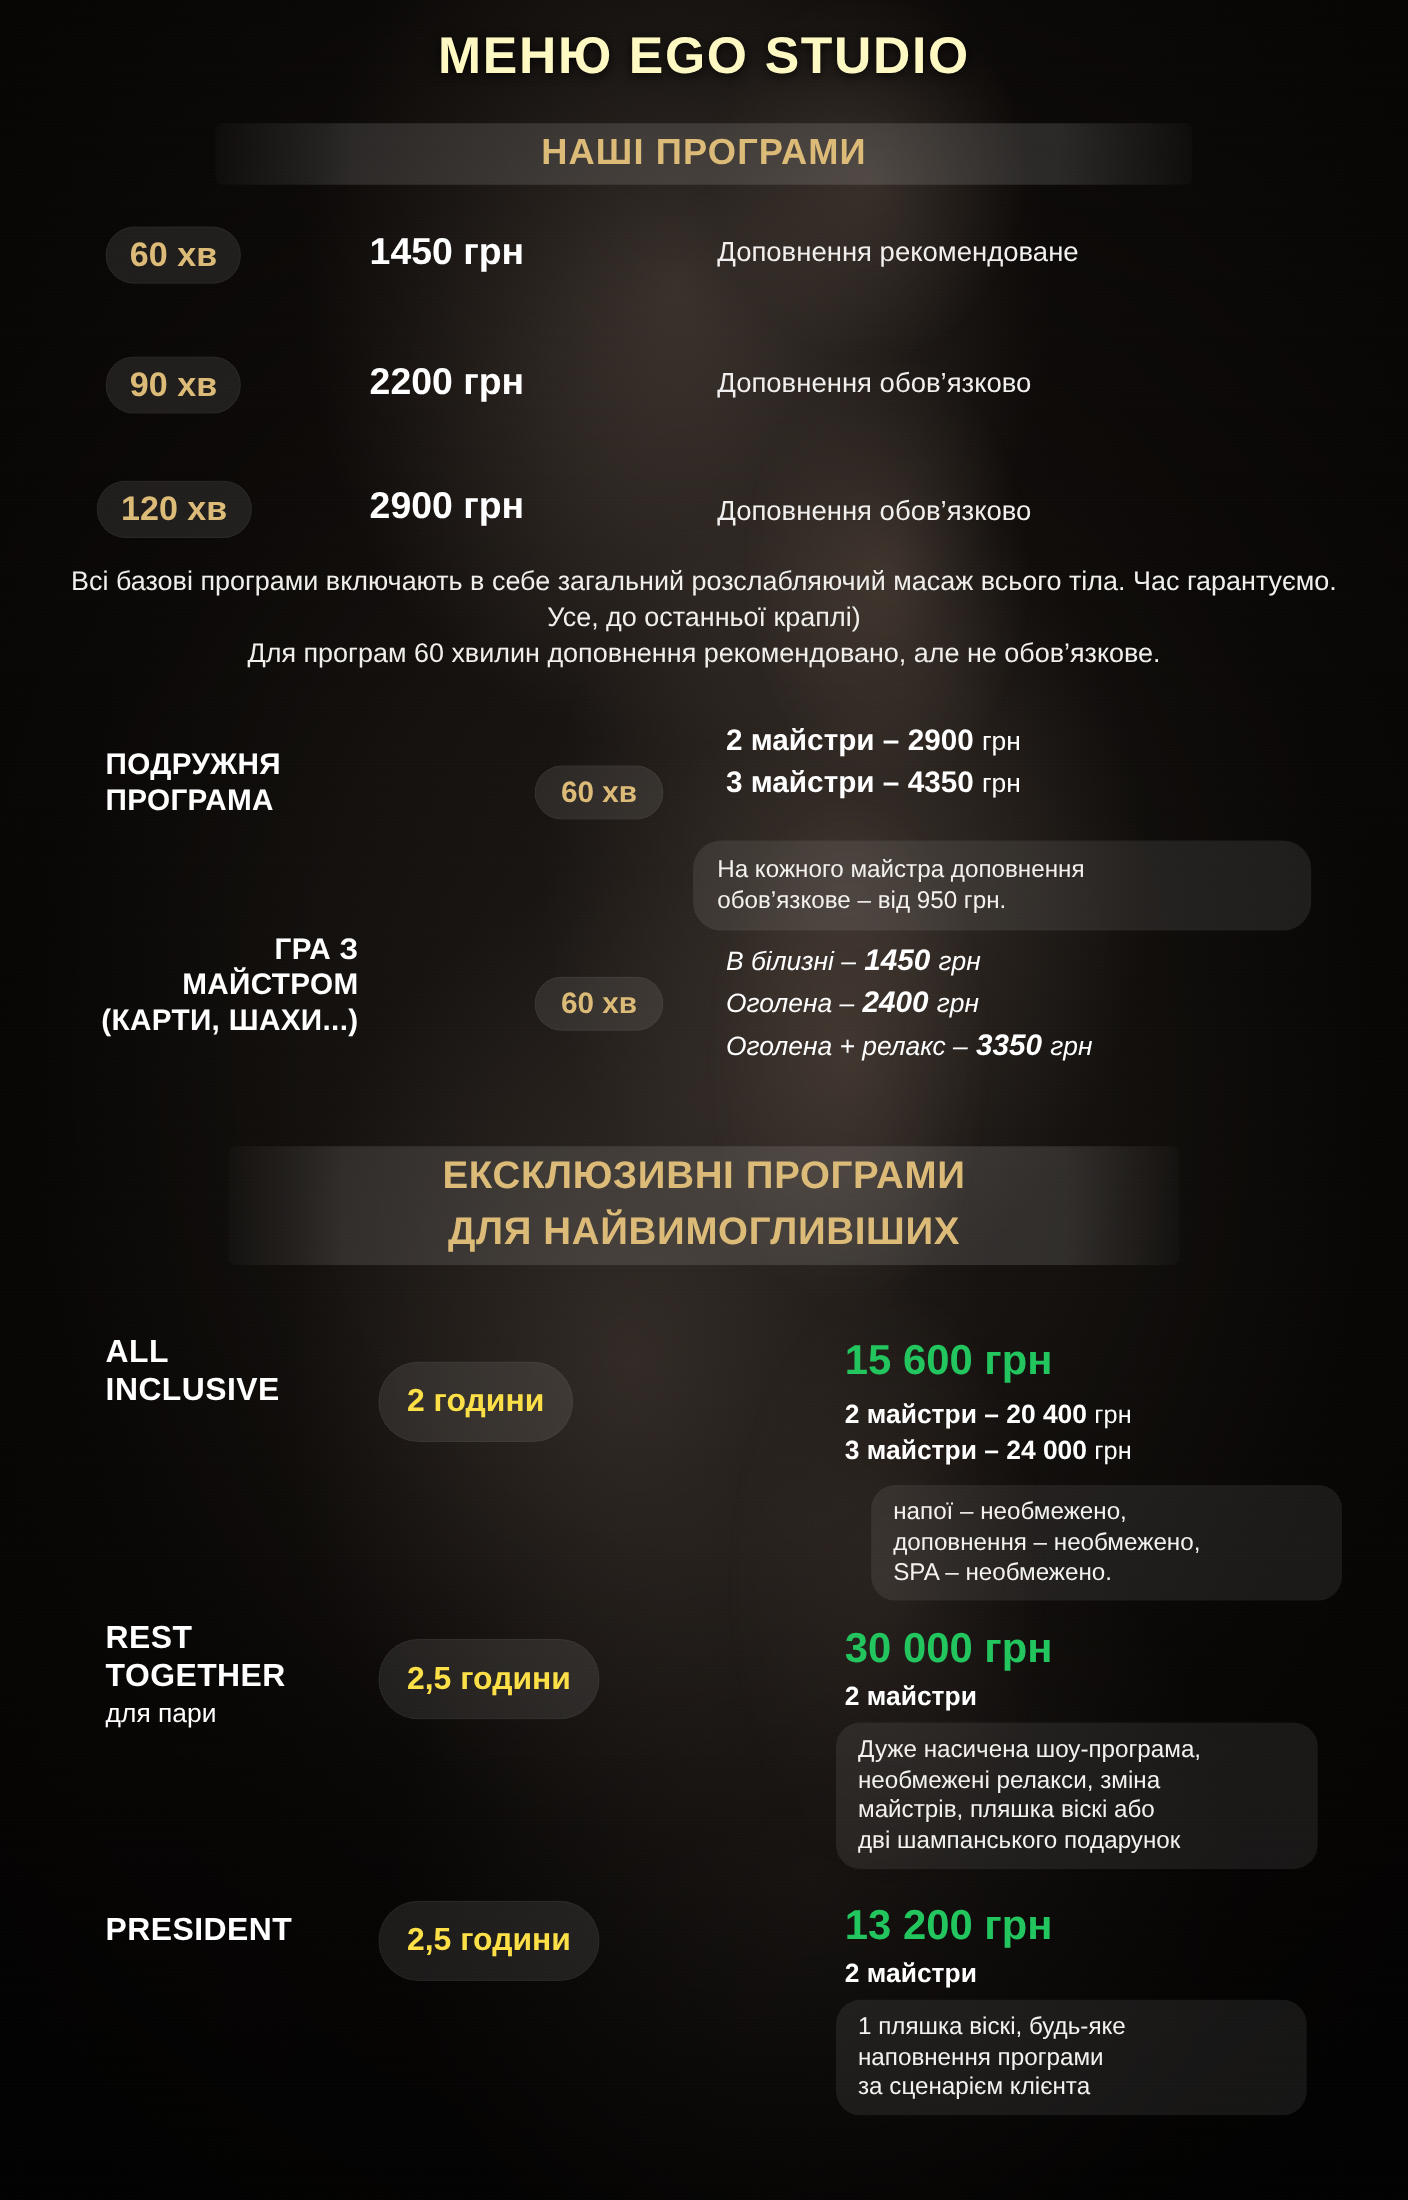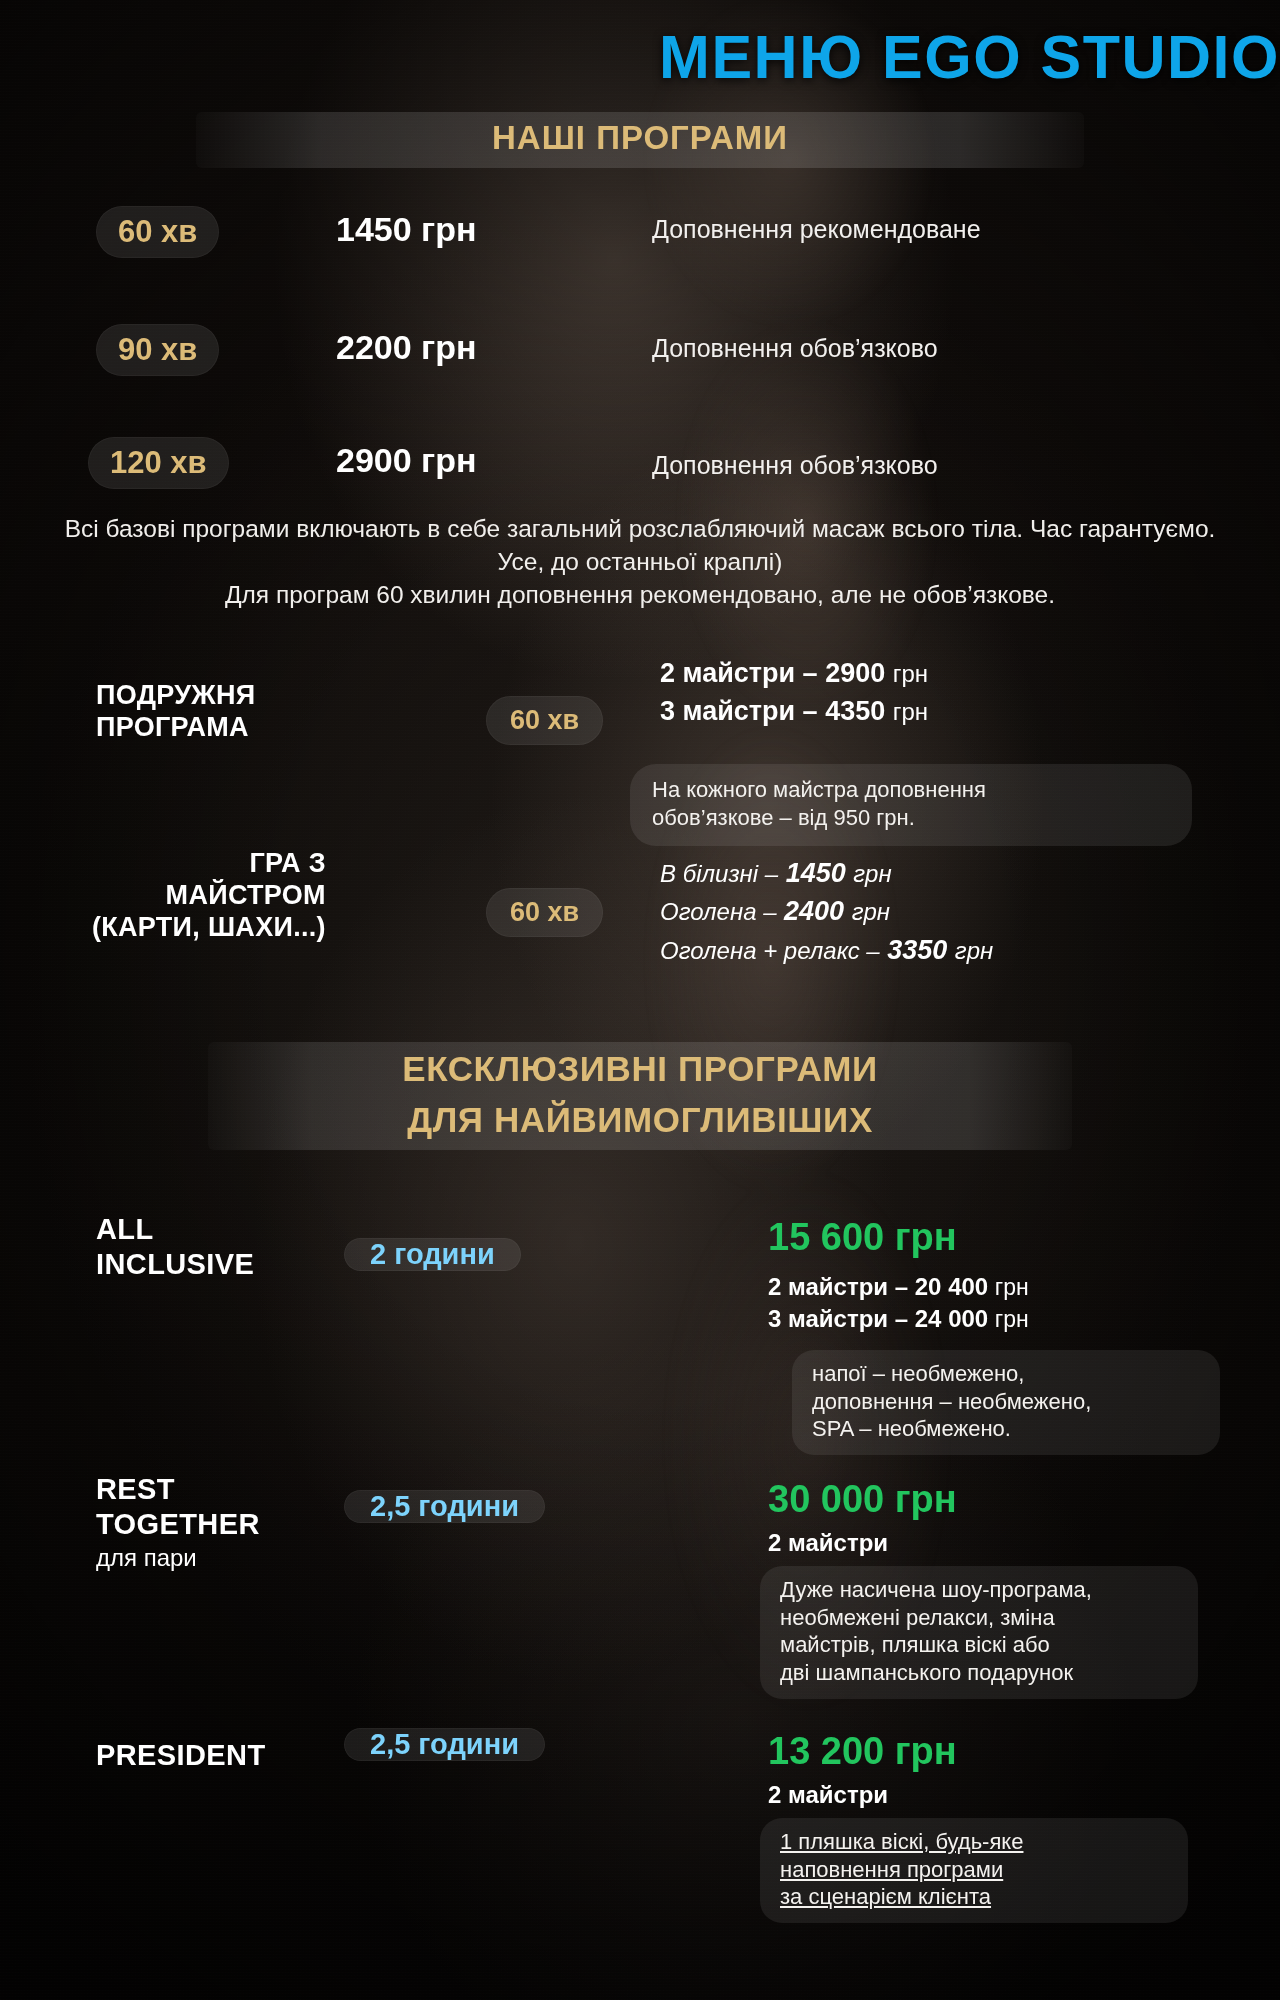--- a/index.html
+++ b/index.html
@@ -71,25 +71,25 @@
   .bar {
     background: linear-gradient(90deg, rgba(255,255,255,0.02) 0%, rgba(255,255,255,0.12) 14%, rgba(255,255,255,0.13) 86%, rgba(255,255,255,0.02) 100%);
     border-radius: 6px;
   }
 
   
   .title {
     position: absolute;
     left: 0; right: 0;
     top: 22px;
-    text-align: right;
-    font-size: 61px;
+    text-align: center;
+    font-size: 47px;
     font-weight: bold;
     letter-spacing: 1.5px;
-    color: #0ea5e9;
+    color: #fef9c3;
     text-shadow: 0 2px 10px rgba(0,0,0,0.85);
   }
   .subtitle-bar {
     position: absolute;
     left: 196px;
     top: 112px;
     width: 888px;
     height: 56px;
   }
   .subtitle {
@@ -223,24 +223,24 @@
   }
   .ex-name .sub {
     display: block;
     font-size: 24px;
     font-weight: 400;
     letter-spacing: 0;
     margin-top: 2px;
   }
   .ex-dur {
     position: absolute;
-    padding: 0 26px;
+    padding: 20px 26px;
     font-size: 29px;
     font-weight: bold;
-    color: #7dd3fc;
+    color: #fde047;
   }
   .ex-price {
     position: absolute;
     left: 768px;
     font-size: 38px;
     font-weight: bold;
     color: #22c55e;
   }
   .ex-sub {
     position: absolute;
@@ -389,19 +389,19 @@
   </div>
 
   <div class="ex-name" style="top:1738px;">
     <div>PRESIDENT</div>
   </div>
   <span class="ex-dur pill" style="left:344px; top:1728px;">2,5 години</span>
   <div class="ex-price" style="top:1730px;">13 200 грн</div>
   <div class="ex-sub" style="top:1780px;">
     <b>2 майстри</b>
   </div>
-  <div class="ex-desc" style="left:760px; top:1818px; width:390px;text-decoration:underline;">
+  <div class="ex-desc" style="left:760px; top:1818px; width:390px;">
     <div>1 пляшка віскі, будь-яке</div>
     <div>наповнення програми</div>
     <div>за сценарієм клієнта</div>
   </div>
 
 </div>
 
 </body></html>

